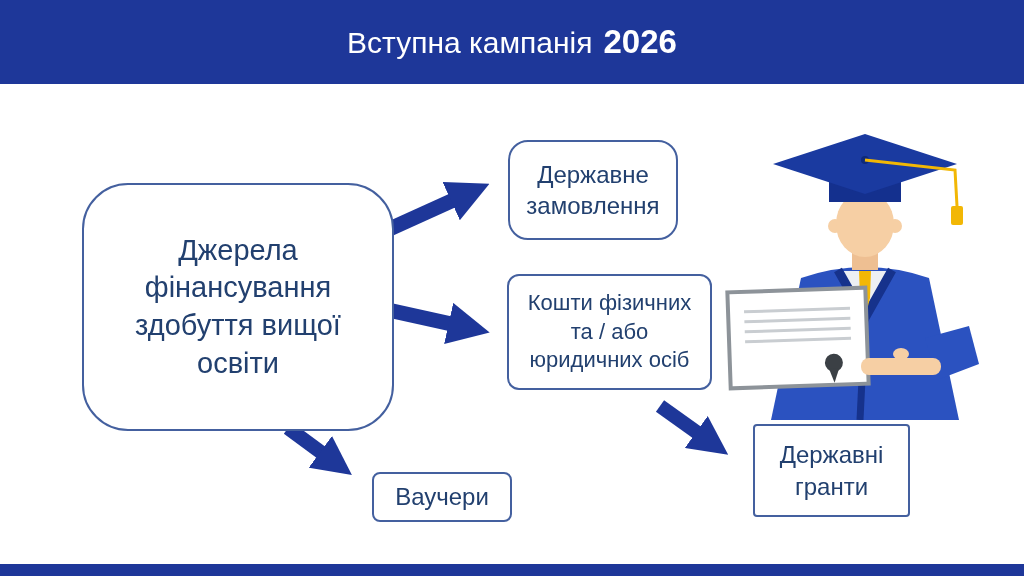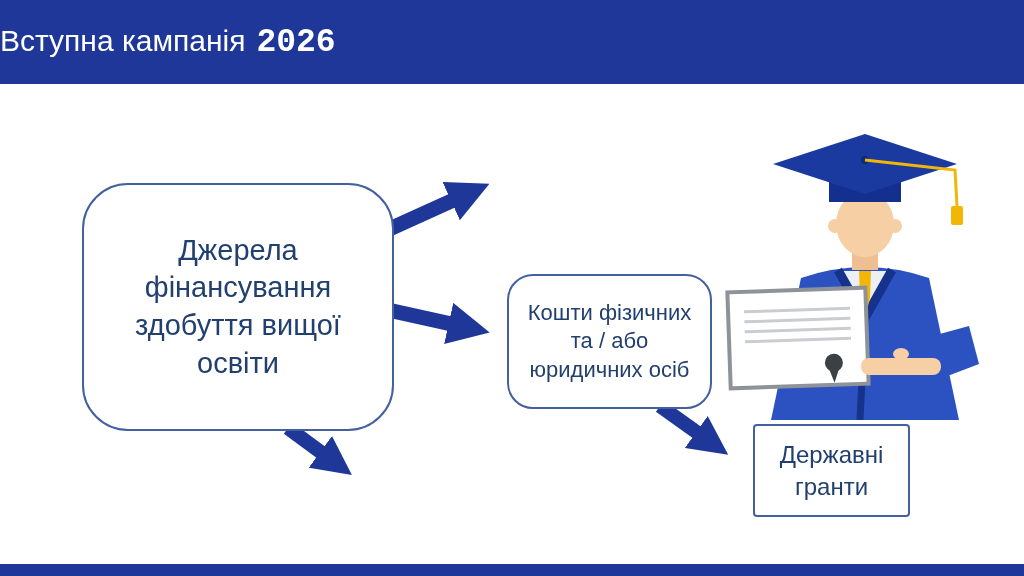--- a/index.html
+++ b/index.html
@@ -2,39 +2,39 @@
 <html style="--header-bg: #1e3799; --arrow: #1e3799; --box-border: #44609f; --box-text: #22406f; --gown-blue: #2b52c0; --cap-navy: #1a3aa0; --tassel-gold: #f2b705; --skin: #f6cfa4;"><head>
 <meta charset="utf-8">
 <style>
   * { margin:0; padding:0; box-sizing:border-box; }
   html,body { background:#ffffff; font-family:"Liberation Sans", sans-serif; }
   .slide { position:relative; width:1024px; height:576px; background:#fff; overflow:hidden; }
 
   .topbar {
     position:absolute; top:0; left:0; right:0; height:84px;
     background:var(--header-bg,#1e3799);
-    display:flex; align-items:center; 
+    display:flex; align-items:center; justify-content:center;
   }
   .topbar h1 { color:#fff; font-size:30px; font-weight:400; display:flex; gap:11px; align-items:baseline; }
-  .topbar h1 b { font-weight:700; font-size:33px;font-family:Liberation Mono, monospace; }
+  .topbar h1 b { font-weight:700; font-size:33px; }
 
   .bottombar { position:absolute; left:0; right:0; bottom:0; height:12px; background:var(--header-bg,#1e3799); }
 
   .canvas { position:absolute; inset:0; }
 
   .node {
     position:absolute; border:2px solid var(--box-border,#44609f); background:#fff;
     display:flex; align-items:center; justify-content:center; text-align:center;
     color:var(--box-text,#22406f);
   }
   .node .label { white-space:pre-line; line-height:1.3; }
 
   .node.source   { left:38px;  top:183px; width:312px; height:248px; border-radius:46px; font-size:29px;margin-left:44px; }
   .node.order    { left:508px; top:140px; width:170px; height:100px; border-radius:20px; font-size:24px; }
-  .node.private  { left:507px; top:274px; width:205px; height:135px; border-radius:26px; font-size:22px; }
+  .node.private  { left:507px; top:274px; width:205px; height:116px; border-radius:12px; font-size:22px; }
   .node.vouchers { left:372px; top:472px; width:140px; height:50px;  border-radius:8px;  font-size:24px; }
   .node.grants   { left:753px; top:424px; width:157px; height:93px;  border-radius:4px; font-size:24px; }
 
   .arrows { position:absolute; inset:0; width:1024px; height:576px; pointer-events:none; }
   .arrows line { stroke:var(--arrow,#1e3799); }
 
   .graduate { position:absolute; left:705px; top:130px; width:290px; height:290px; pointer-events:none; }
 </style>
 </head>
 <body>
@@ -62,27 +62,34 @@
       <line x1="660" y1="406" x2="702" y2="436" stroke-width="14" marker-end="url(#ah)"></line>
     </svg>
 
     <div class="node source">
       <span class="label">Джерела
 фінансування
 здобуття вищої
 освіти</span>
     </div>
 
+    <div class="node order">
+      <span class="label">Державне
+замовлення</span>
+    </div>
 
     <div class="node private">
       <span class="label">Кошти фізичних
 та / або
 юридичних осіб</span>
     </div>
 
+    <div class="node vouchers">
+      <span class="label">Ваучери</span>
+    </div>
 
     <div class="node grants">
       <span class="label">Державні
 гранти</span>
     </div>
 
     <svg class="graduate" viewBox="0 0 290 290">
 
       <path d="M96,148 Q160,126 224,148 L254,290 L66,290 Z" fill="#2b52c0"></path>
 

